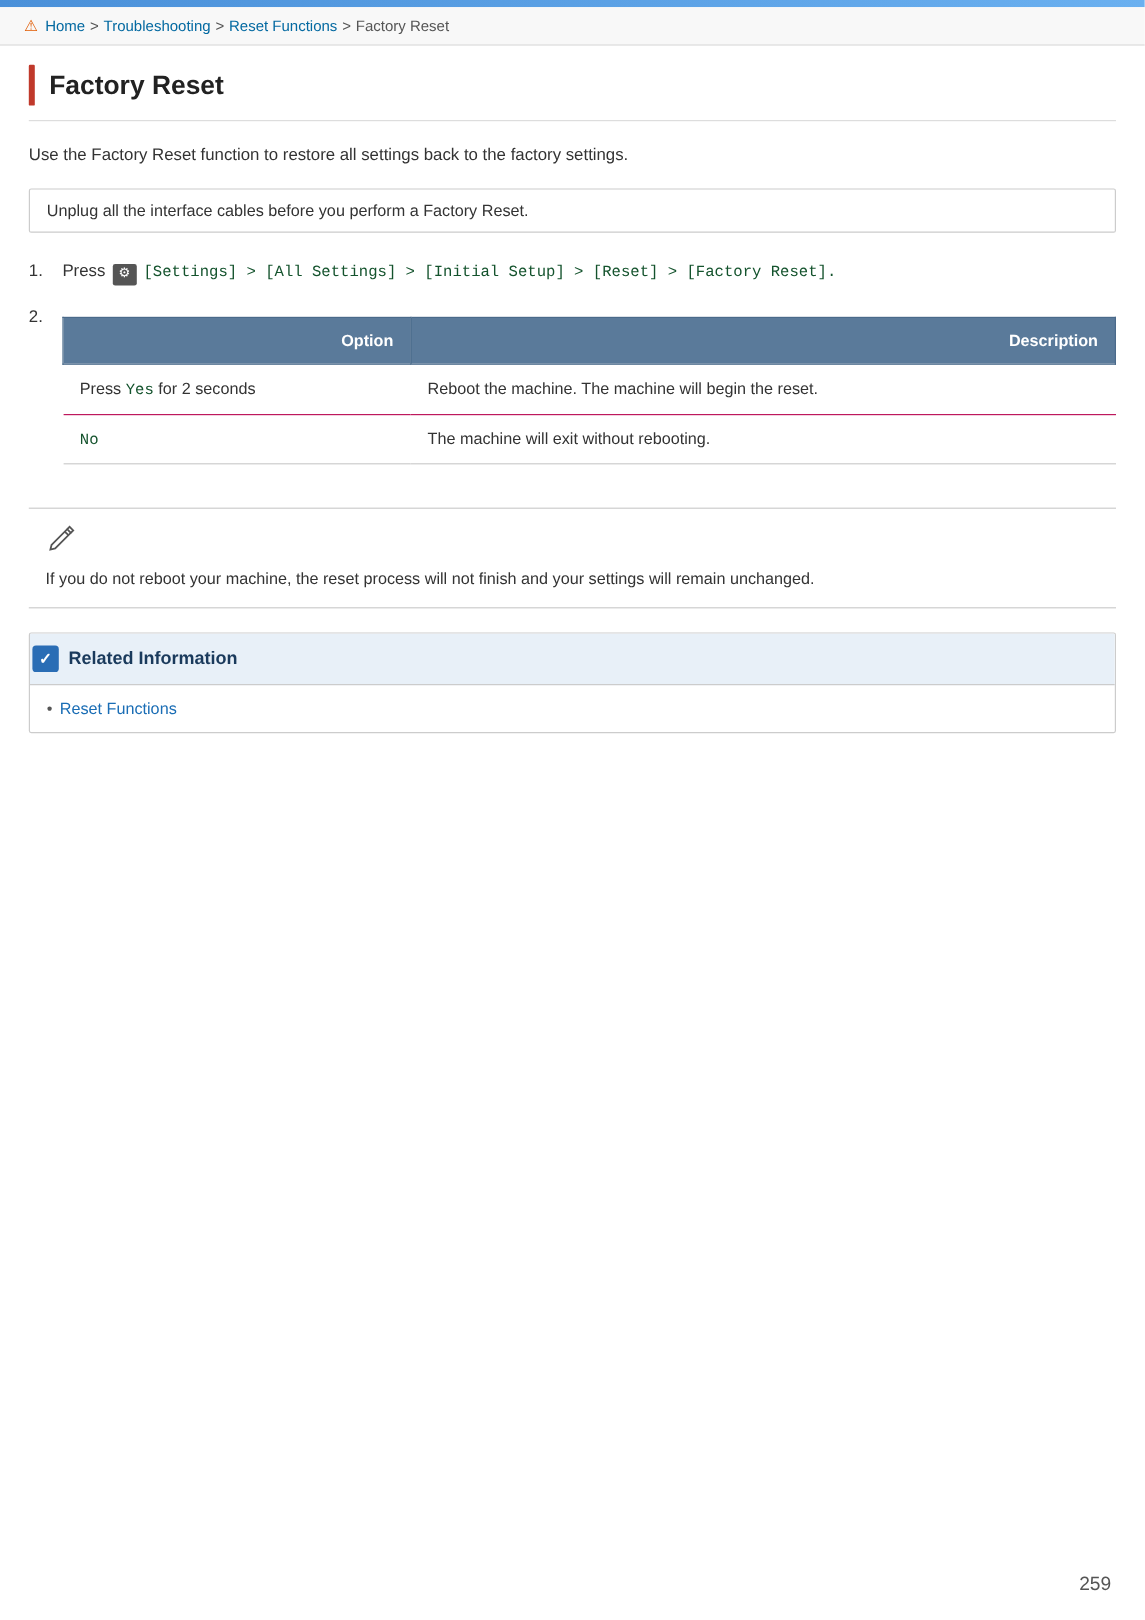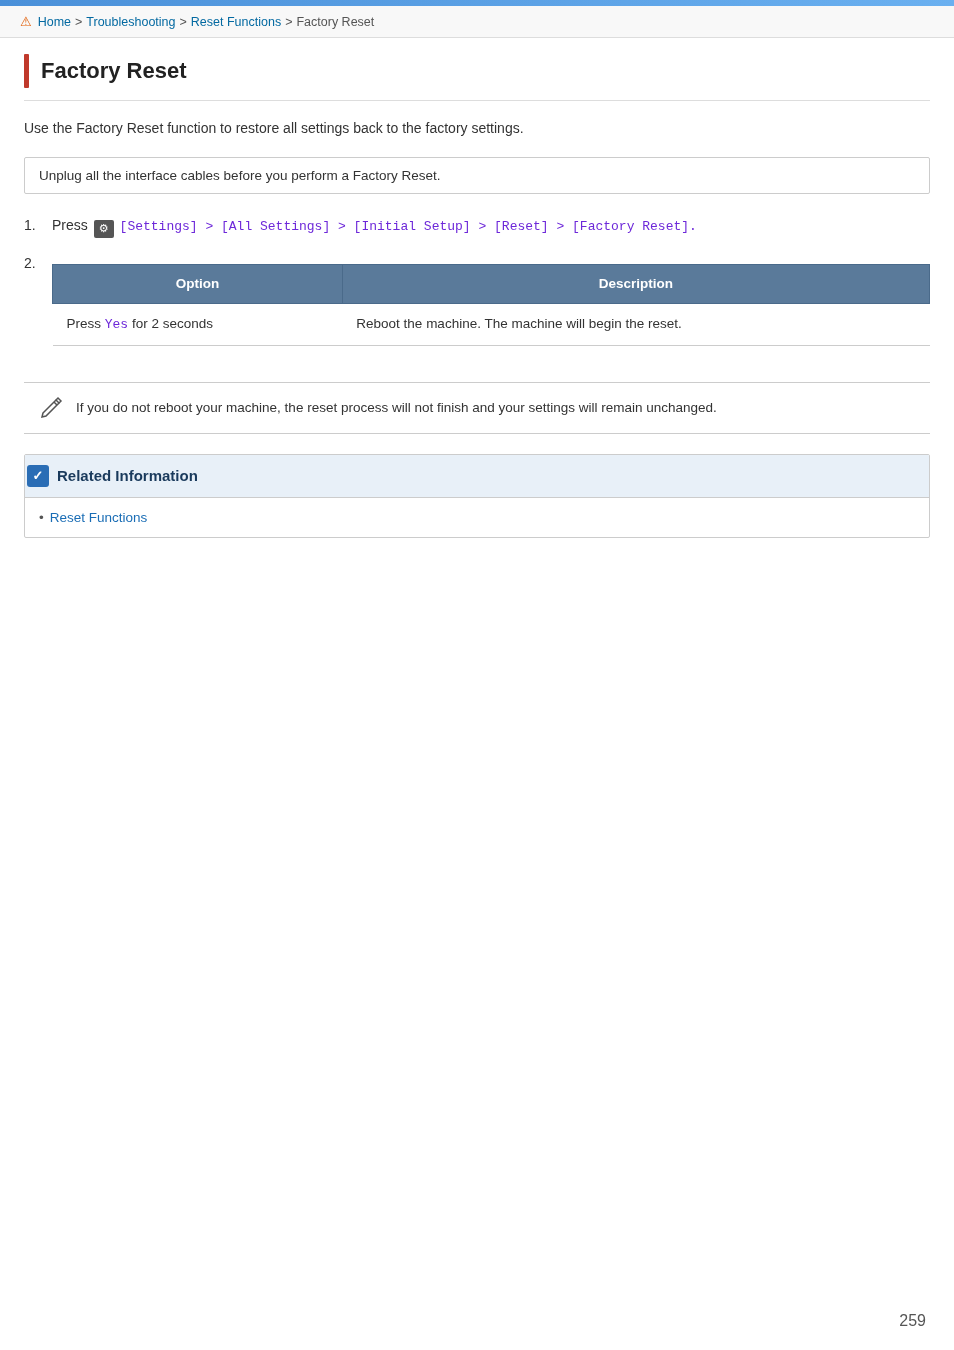--- a/index.html
+++ b/index.html
@@ -131,63 +131,64 @@
       font-size: 11px;
       position: absolute;
       top: 50%;
       left: 50%;
       transform: translate(-50%, -50%);
     }
 
     code {
       font-family: 'Courier New', monospace;
       font-size: 13px;
-      color: #6d28d9;
+      color: #14532d;
       background: none;
     }
 
     .option-table {
       width: 100%;
       border-collapse: collapse;
       margin-top: 12px;
       margin-bottom: 16px;
       font-size: 13.5px;
     }
 
     .option-table th {
       background: #5a7a9a;
       color: #fff;
       padding: 8px 14px;
-      text-align: center;
+      text-align: right;
       font-weight: bold;
       border: 1px solid #4a6a8a;
     }
 
     .option-table td {
       padding: 9px 14px;
       border-bottom: 1px solid #be185d;
       vertical-align: top;
       color: #333;
     }
 
     .option-table tr:last-child td {
       border-bottom: 1px solid #ccc;
     }
 
     .note-box {
       display: flex;
-      align-items: center;
+      align-items: flex-start;
       gap: 10px;
       border-top: 1px solid #ccc;
       border-bottom: 1px solid #ccc;
       padding: 12px 14px;
       margin-bottom: 20px;
       background: #fff;
       font-size: 13.5px;
       line-height: 1.6;
+      flex-direction: column;
     }
 
     .note-icon {
       width: 28px;
       height: 28px;
       flex-shrink: 0;
       margin-top: -2px;
     }
 
     .note-text {
@@ -310,20 +311,24 @@
             <tr>
               <th>Option</th>
               <th>Description</th>
             </tr>
           </thead>
           <tbody>
             <tr>
               <td>Press <code>Yes</code> for 2 seconds</td>
               <td>Reboot the machine. The machine will begin the reset.</td>
             </tr>
+            <tr>
+              <td><code>No</code></td>
+              <td>The machine will exit without rebooting.</td>
+            </tr>
           </tbody>
         </table>
       </div>
     </li>
   </ol>
 
   <div class="note-box">
     <svg class="note-icon" viewBox="0 0 28 28" fill="none" xmlns="http://www.w3.org/2000/svg">
       <rect width="28" height="28" fill="none"></rect>
       <path d="M5 20L18 7L21 10L8 23L4 24L5 20Z" stroke="#555" stroke-width="1.5" fill="none"></path>

